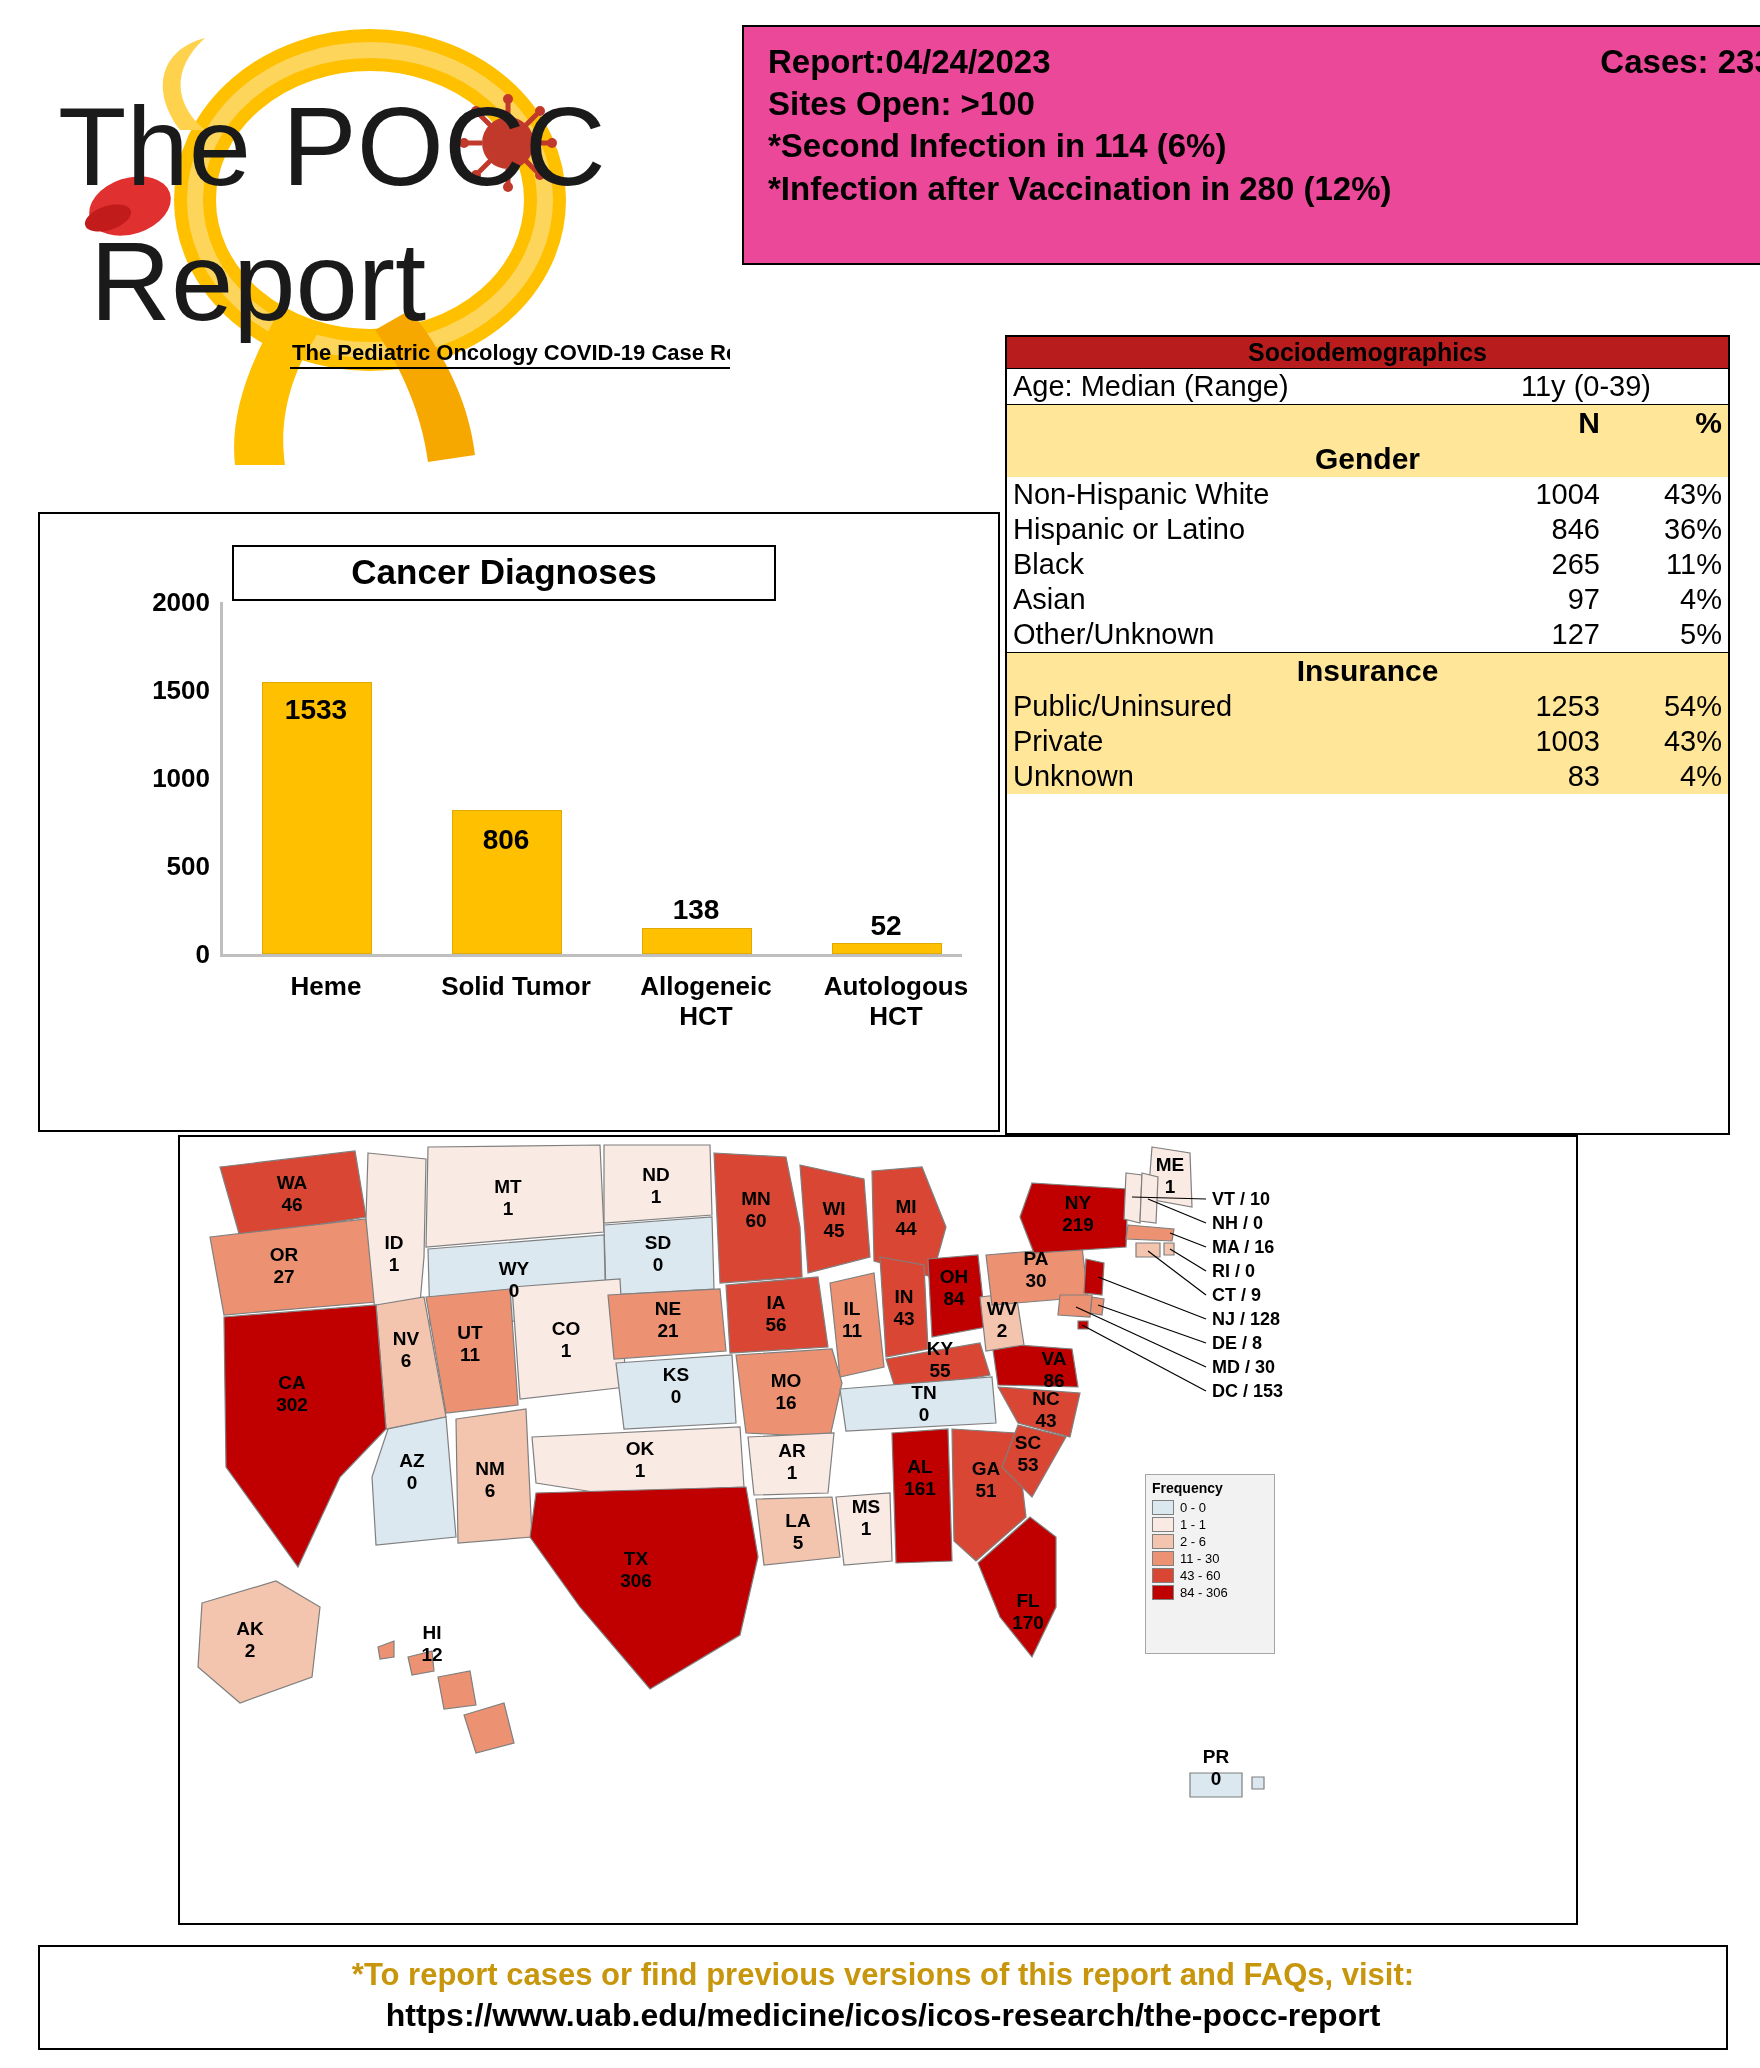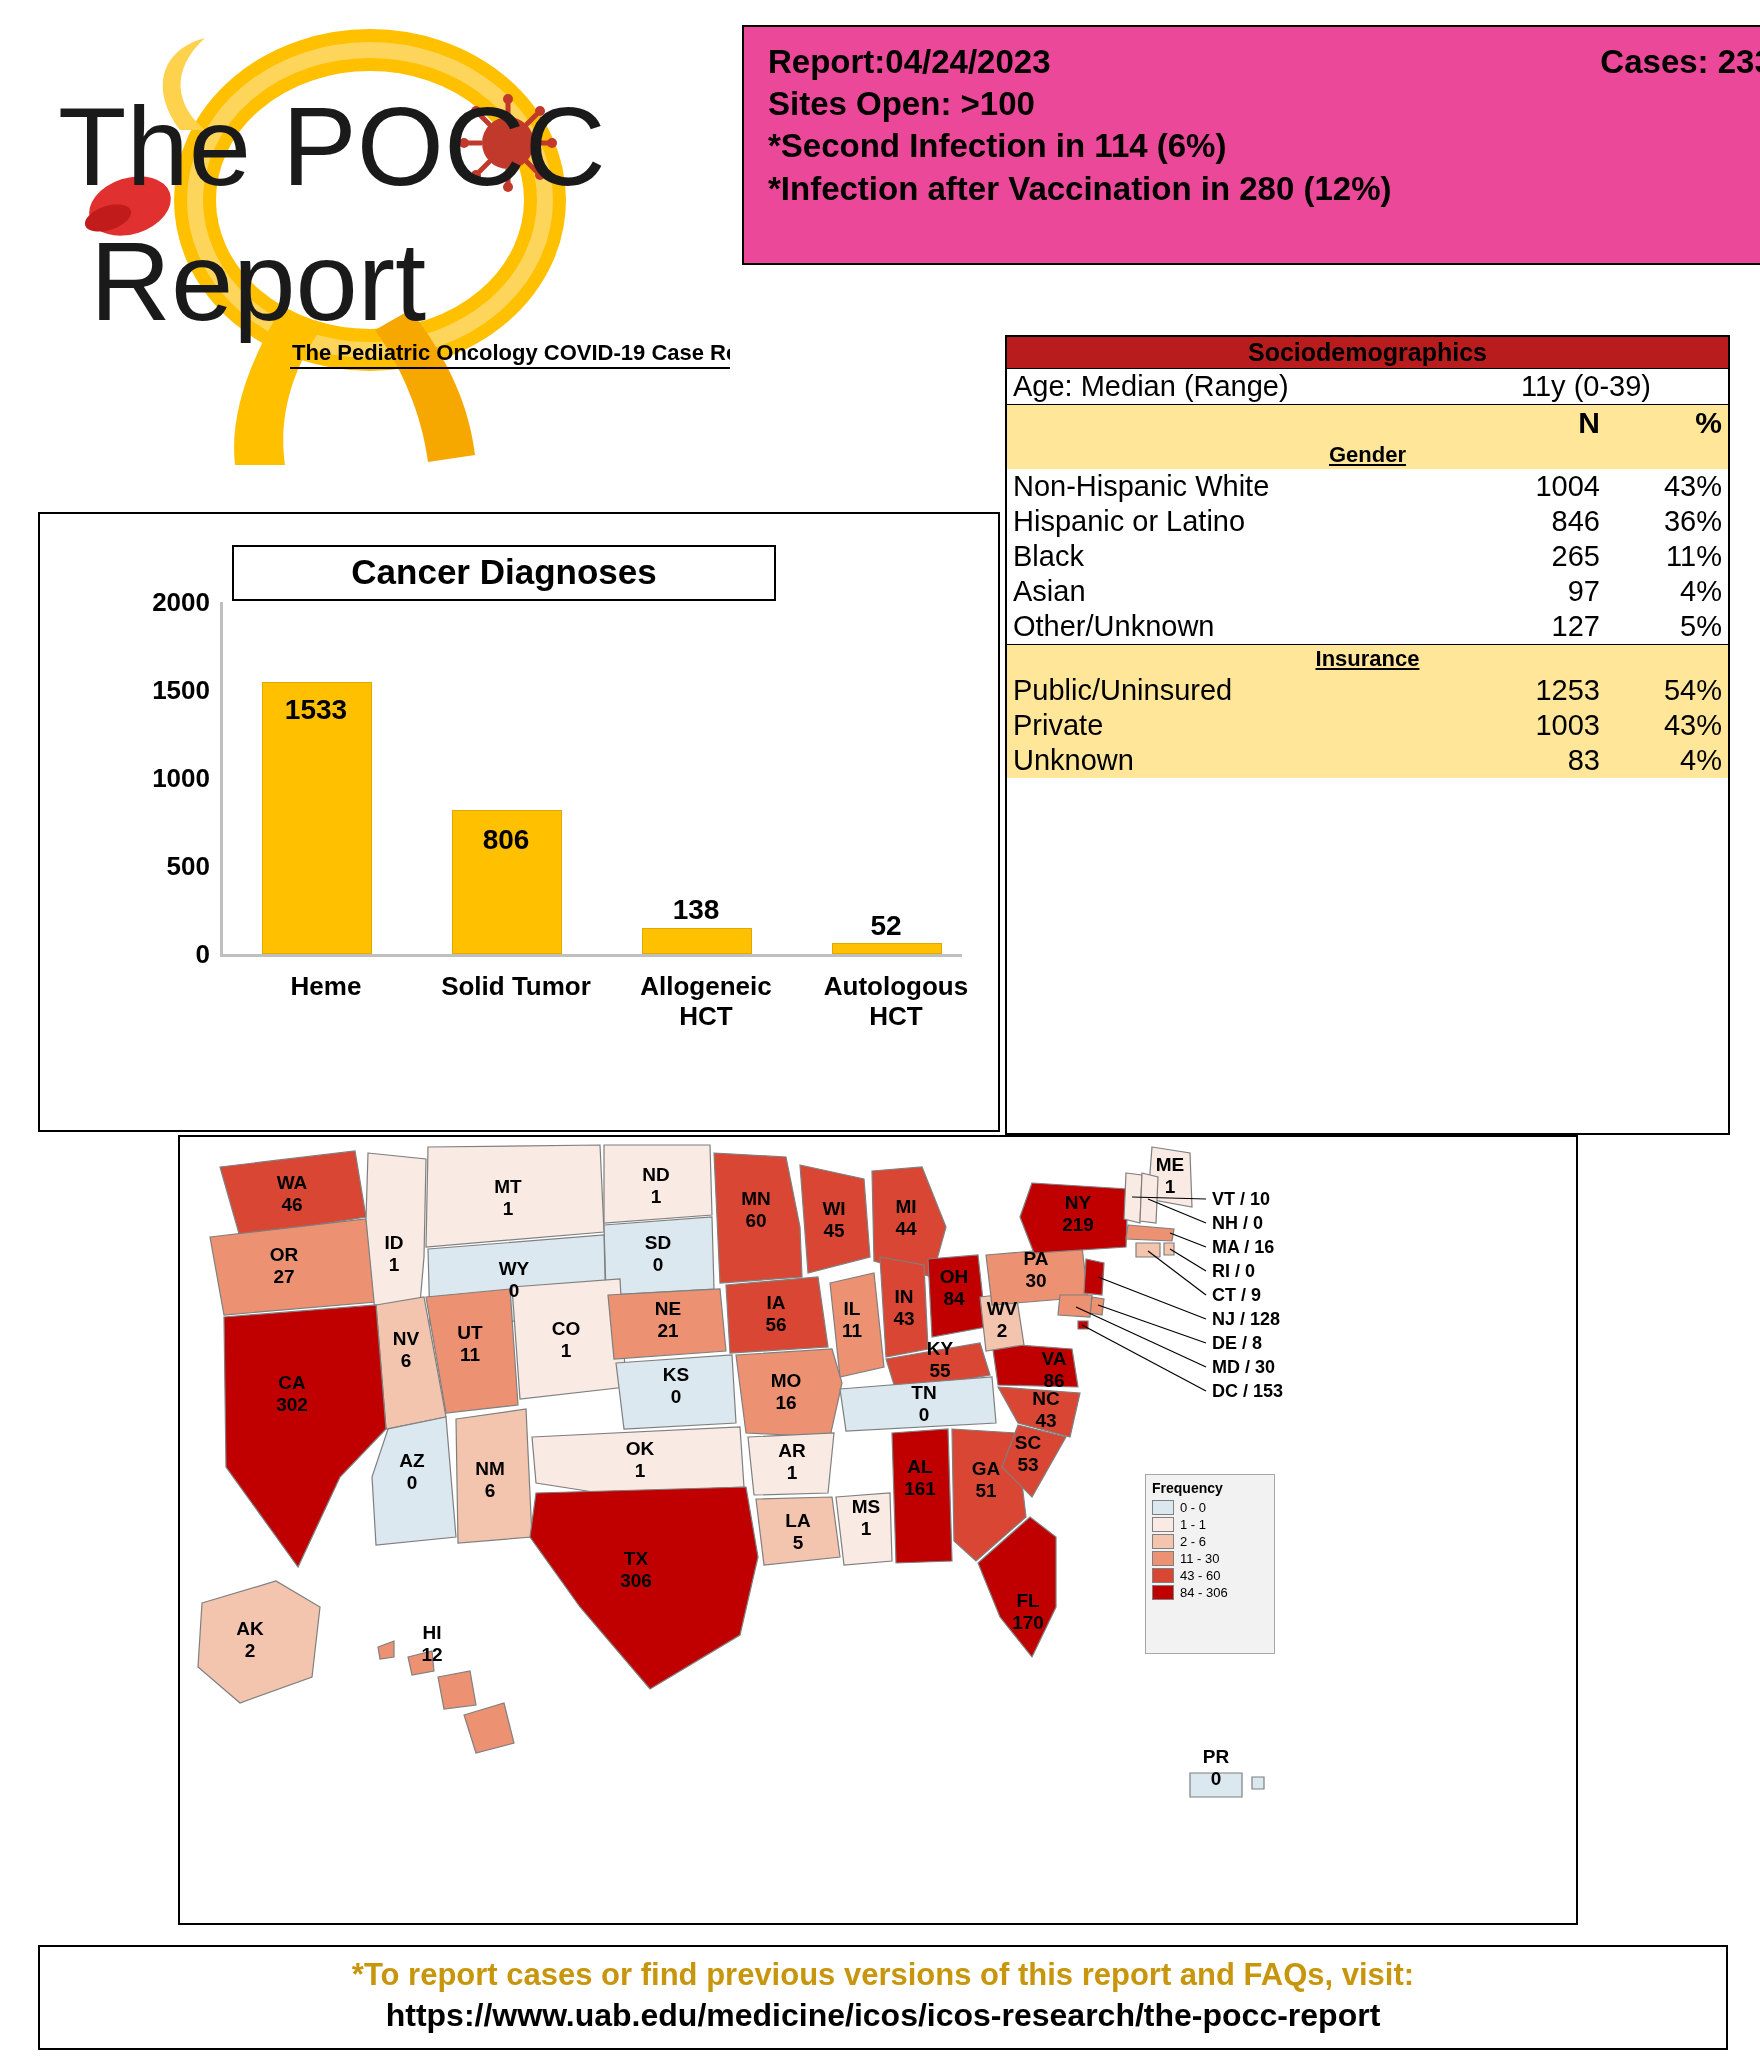--- a/index.html
+++ b/index.html
@@ -36,21 +36,21 @@
     left:1005px;top:335px;width:725px;height:800px;
     border:2px solid #000;box-sizing:border-box;background:#fff;
   }
   #socio table{border-collapse:collapse;width:100%;font-size:29px;}
   #socio td{padding:1px 6px;vertical-align:middle;}
   .sec-head{
     background:#b91c1c;font-weight:bold;text-align:center;font-size:25px;
     border-bottom:1px solid #000;
   }
   .sub-head{
-    background:#ffe699;font-weight:bold;text-align:center;font-size:22px;text-decoration:underline;
+    background:#ffe699;font-weight:bold;text-align:center;font-size:30px;
   }
   .tint{background:#ffe699;}
   .num{text-align:right;padding-right:22px;width:130px;}
   .pct{text-align:right;padding-right:18px;width:110px;}
   .lbl{text-align:left;padding-left:14px;}
   .bordert{border-top:1px solid #000;}
   .nhead{font-weight:bold;text-align:right;padding-right:22px;font-size:30px;}
   .phead{font-weight:bold;text-align:right;padding-right:18px;font-size:30px;}
 
   

